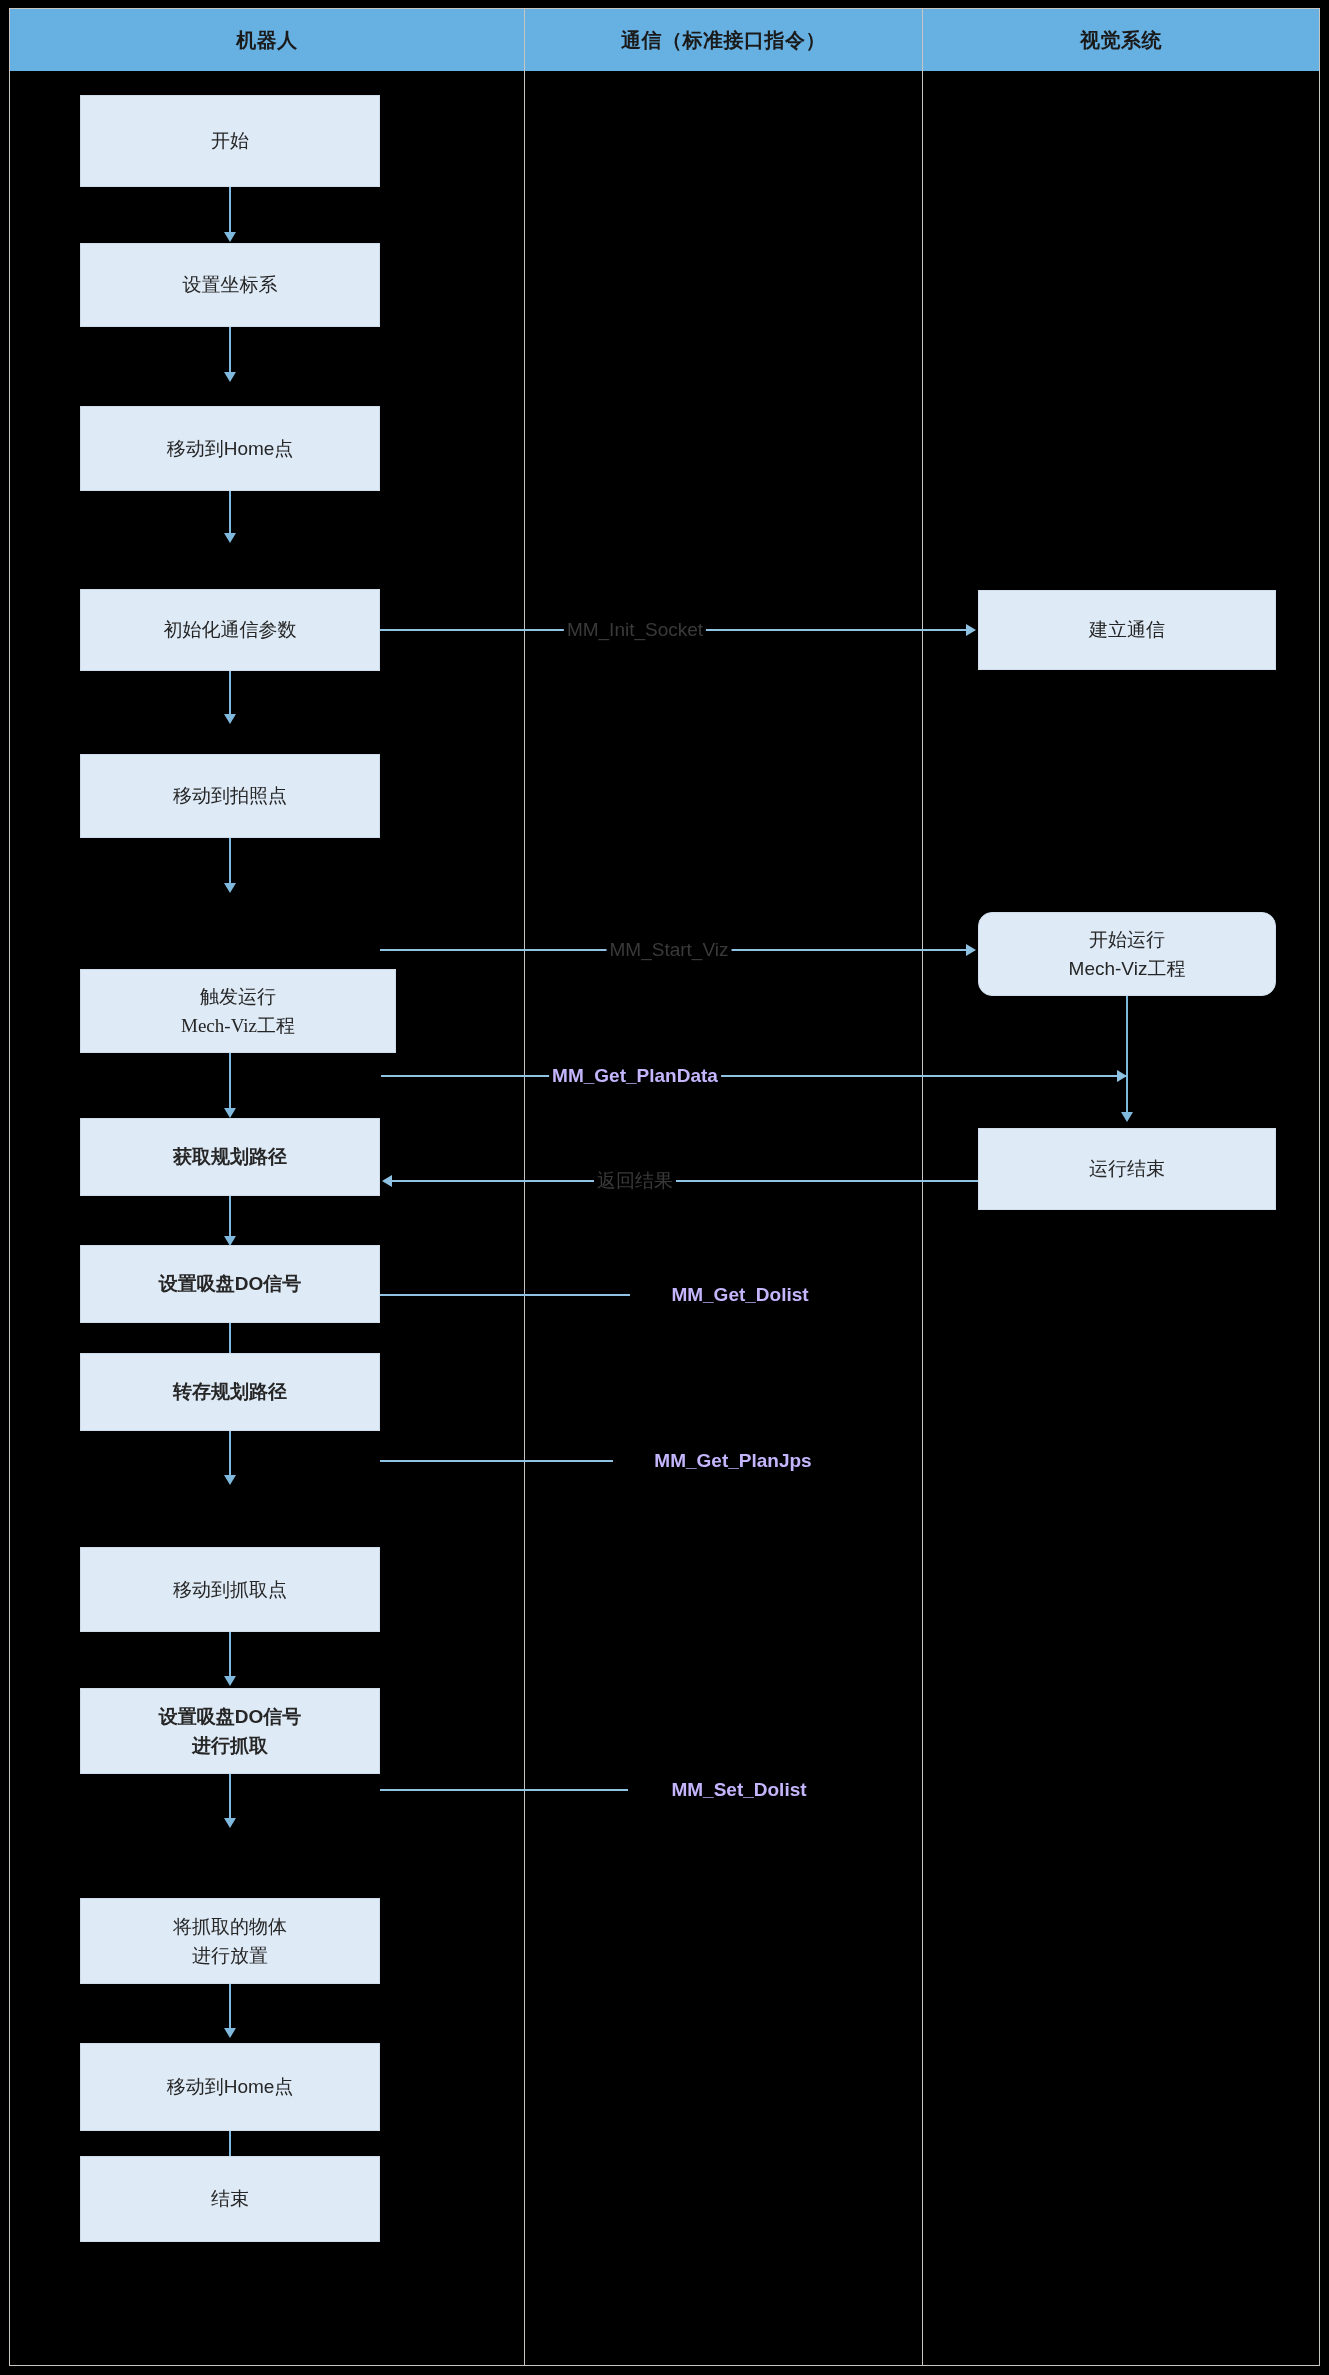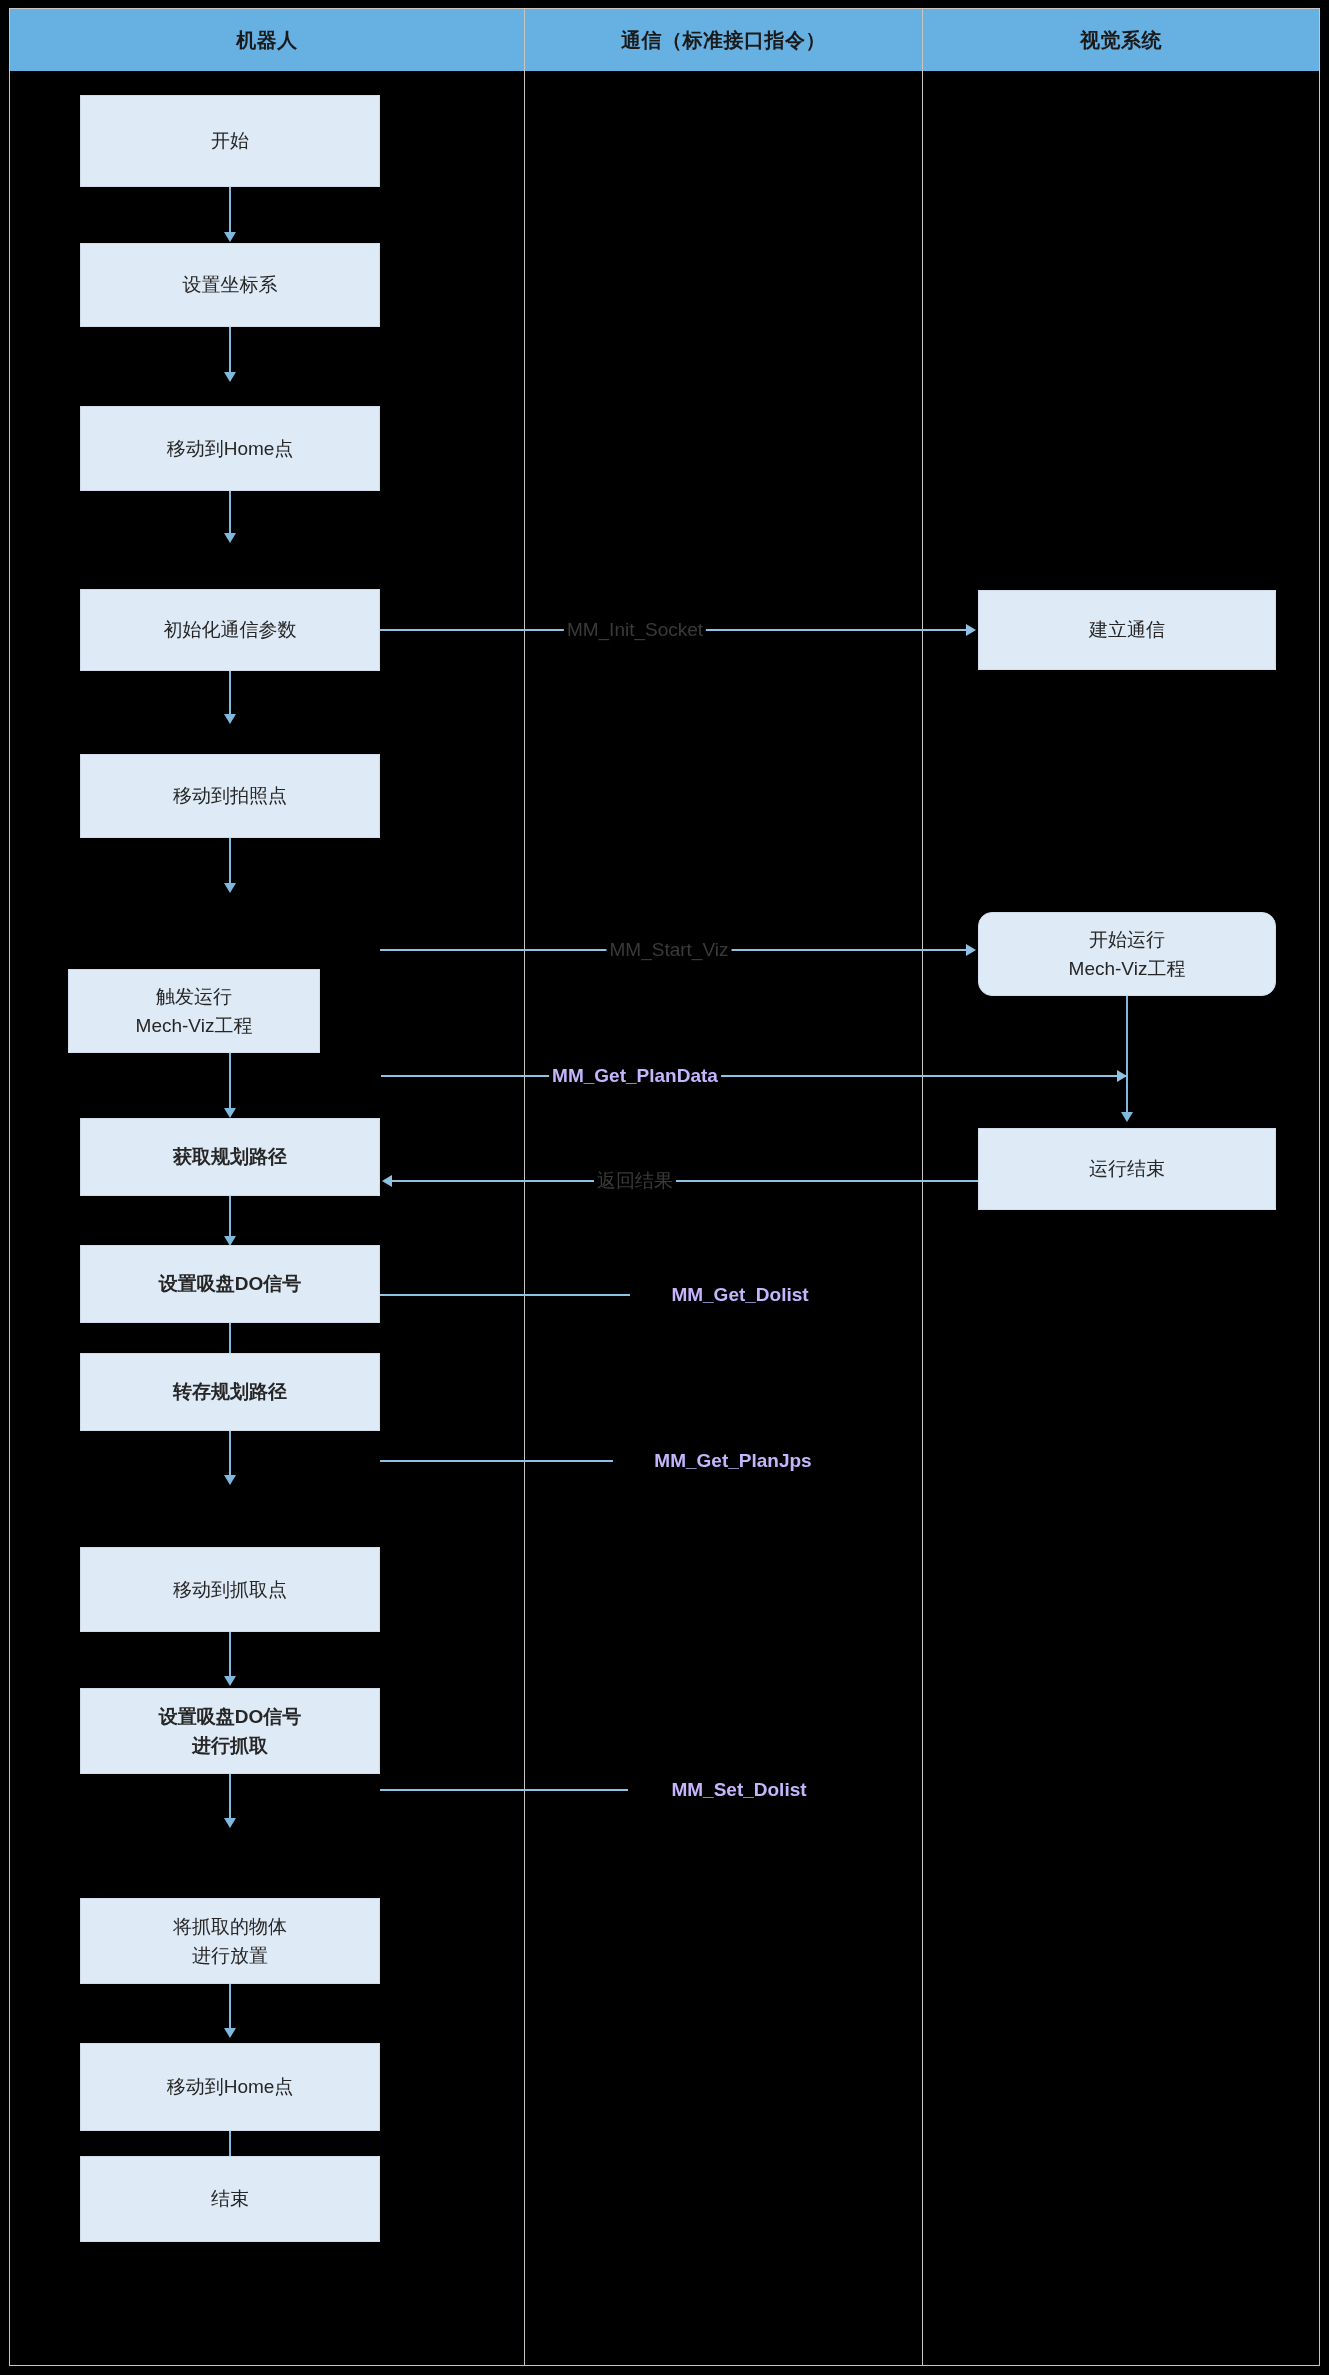--- a/index.html
+++ b/index.html
@@ -175,21 +175,21 @@
   </div>
   <div class="vline" style="left:229px; top:671px; height:48px;"></div>
   <div class="arrow-down" style="left:224px; top:714px;"></div>
 
   <div class="node" style="left:80px; top:754px; width:300px; height:84px;">
     <span class="line">移动到拍照点</span>
   </div>
   <div class="vline" style="left:229px; top:838px; height:50px;"></div>
   <div class="arrow-down" style="left:224px; top:883px;"></div>
 
-  <div class="node" style="left:68px; top:969px; width:252px; height:84px;">
+  <div class="node" style="left:80px; top:969px; width:316px; height:84px;font-family:Liberation Serif, serif;">
     <span class="line">触发运行</span>
     <span class="line">Mech-Viz工程</span>
   </div>
   <div class="vline" style="left:229px; top:1053px; height:63px;"></div>
   <div class="arrow-down" style="left:224px; top:1108px;"></div>
 
   <div class="node bold" style="left:80px; top:1118px; width:300px; height:78px;">
     <span class="line">获取规划路径</span>
   </div>
   <div class="vline" style="left:229px; top:1196px; height:44px;"></div>

